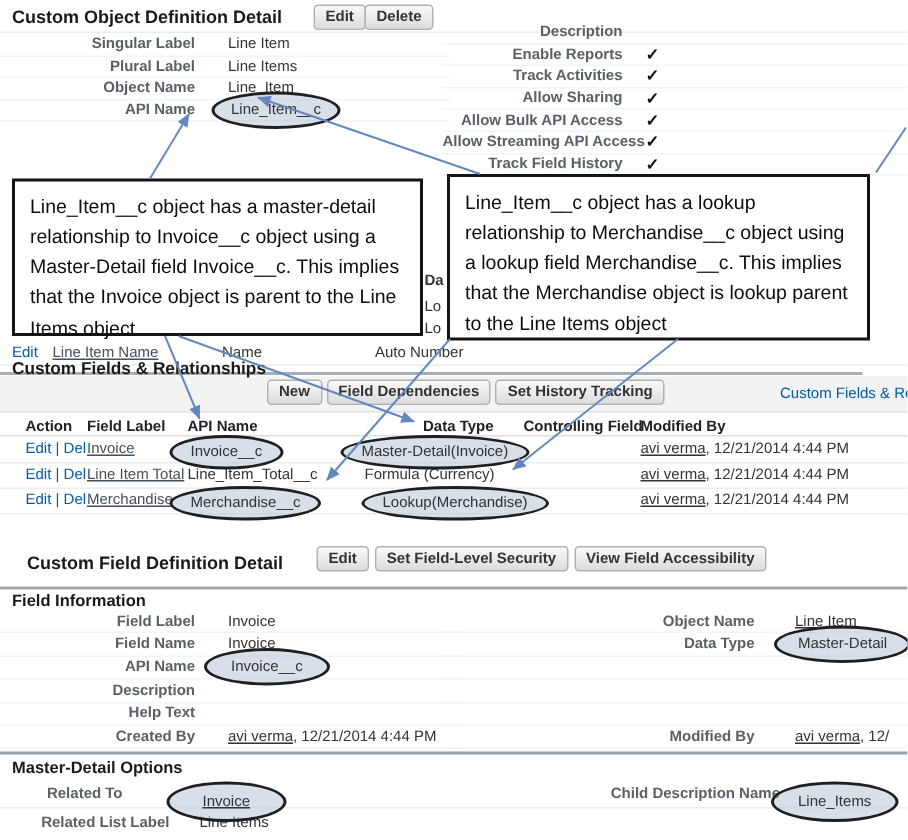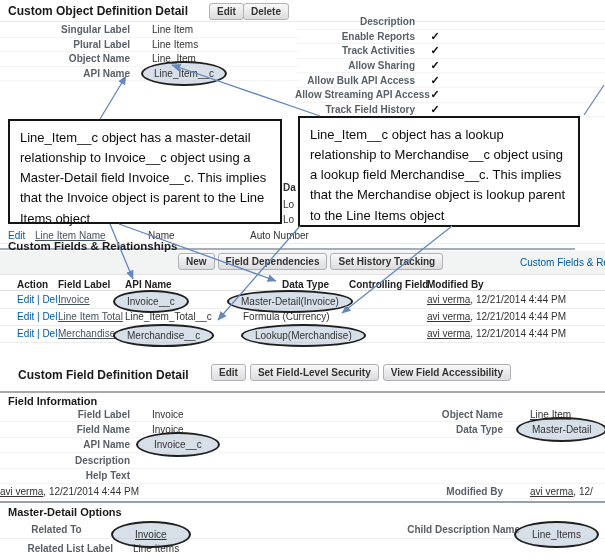--- a/index.html
+++ b/index.html
@@ -191,20 +191,21 @@
     </div>
     <div class="fi-row">
       <span class="lbl">Description</span>
       <span class="val"></span>
     </div>
     <div class="fi-row">
       <span class="lbl">Help Text</span>
       <span class="val"></span>
     </div>
     <div class="fi-row">
+      <span class="lbl">Created By</span>
       <span class="val"><span class="ulink" style="color:#333;">avi verma</span><span>, 12/21/2014 4:44 PM</span></span>
     </div>
   </div>
 
   <div class="rowset fi-right" style="left:295px;top:407px;width:310px;">
     <div class="fi-row">
       <span class="lbl">Object Name</span>
       <span class="val"><span class="ulink" style="color:#333;">Line Item</span></span>
     </div>
     <div class="fi-row">

